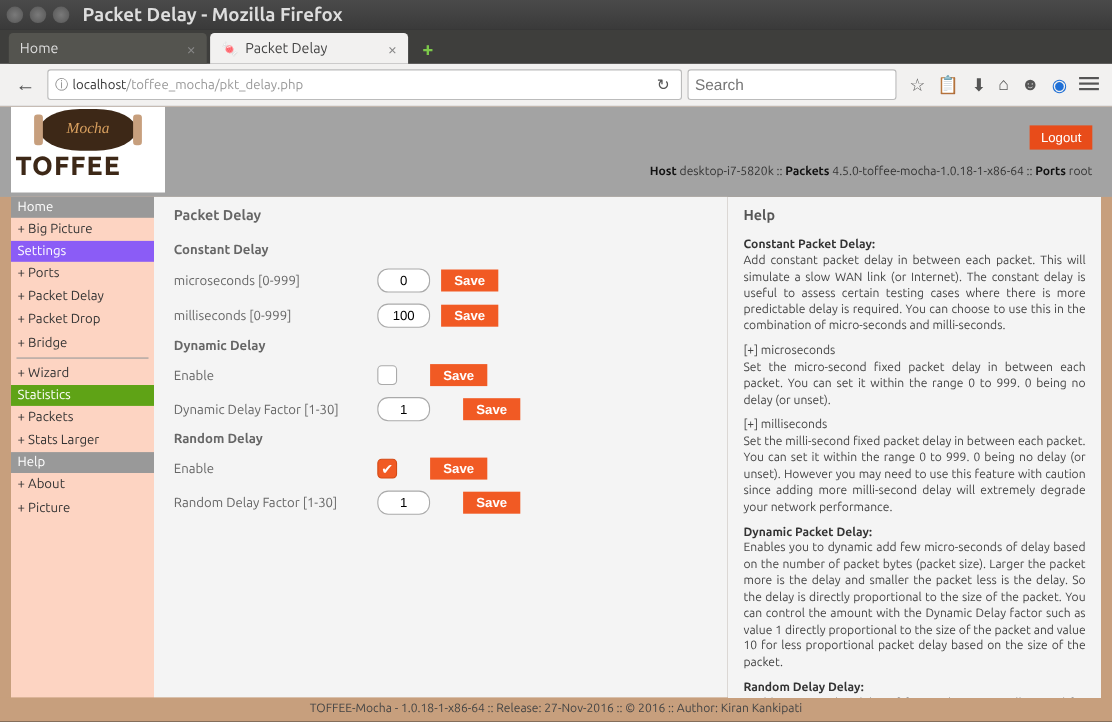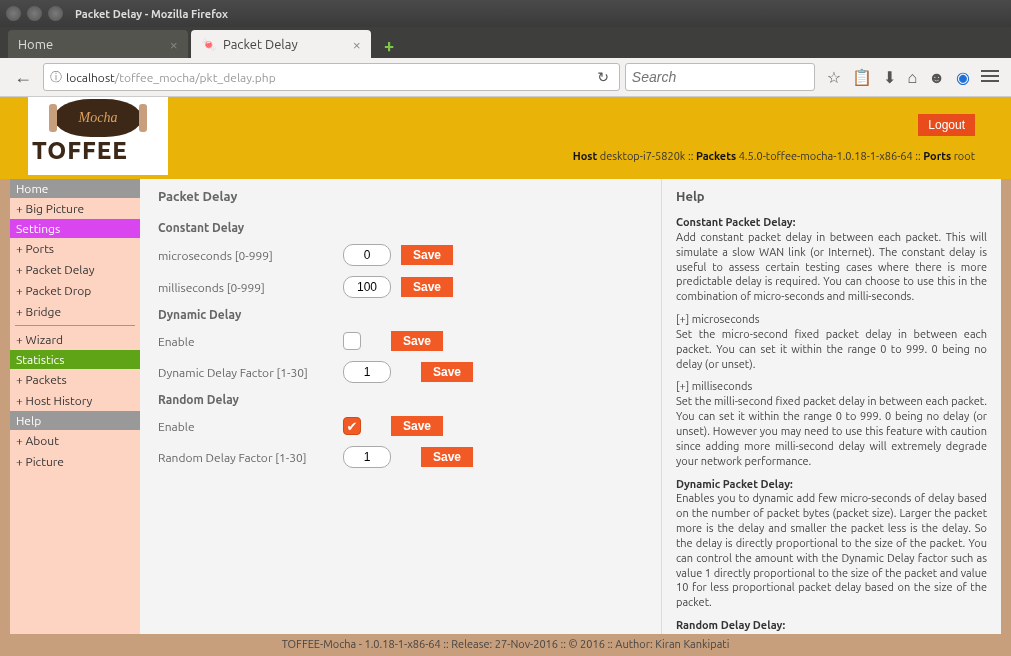--- a/index.html
+++ b/index.html
@@ -1,57 +1,57 @@
 <!DOCTYPE html>
 <html><head>
 <meta charset="utf-8">
 <style>
 *{box-sizing:border-box;margin:0;padding:0}
 body{font-family:Ubuntu,Arial,sans-serif;font-size:12px;background:#2b2b2b;width:1011px;height:656px;overflow:hidden}
 .titlebar{background:linear-gradient(#4a4a4a,#3a3a3a);height:27px;display:flex;align-items:center;padding:0 6px;color:#ddd}
 .wbtn{width:15px;height:15px;border-radius:50%;margin-right:6px;background:radial-gradient(#7a7a7a,#555)}
-.wtitle{font-weight:bold;margin-left:6px;color:#ddd;font-size:11px}
+.wtitle{font-weight:bold;margin-left:6px;color:#ddd;font-size:17px}
 .tabbar{background:#3e3e3c;height:31px;display:flex;align-items:flex-end;padding-left:8px}
 .tab{height:28px;padding:0 10px;display:flex;align-items:center;color:#ddd;font-size:13px;border-radius:4px 4px 0 0;margin-right:3px;min-width:180px}
 .tab.inactive{background:#54544f}
 .tab.active{background:#f2f1f0;color:#444}
 .tab .favicon{width:16px;height:16px;margin-right:6px;display:flex;align-items:center;justify-content:center}
 .tab .tclose{margin-left:auto;color:#888;font-size:15px;cursor:pointer}
 .addtab{width:22px;height:22px;display:flex;align-items:center;justify-content:center;color:#7cc84a;font-size:18px;font-weight:bold;margin-left:4px;margin-bottom:2px}
 .navbar{background:#f2f1f0;height:39px;display:flex;align-items:center;padding:0 8px;border-bottom:1px solid #ccc}
 .navbtn{width:30px;height:30px;display:flex;align-items:center;justify-content:center;color:#555;font-size:18px;cursor:pointer;border-radius:3px}
 .urlbar{flex:1;height:28px;background:#fff;border:1px solid #bbb;border-radius:3px;display:flex;align-items:center;padding:0 6px;margin:0 5px}
 .urlbar .info{color:#888;margin-right:4px}
 .urlbar input{border:none;outline:none;flex:1;font-size:14px;color:#333}
 .urlbar .host{color:#333}
 .urlbar .path{color:#999}
 .refresh{color:#555;font-size:14px;padding:0 4px}
 .searchbar{width:190px;height:28px;background:#fff;border:1px solid #bbb;border-radius:3px;display:flex;align-items:center;padding:0 6px;margin-right:8px}
-.searchbar input{border:none;outline:none;flex:1;font-size:14px;color:#737373;font-style:italic}
+.searchbar input{border:none;outline:none;flex:1;font-size:14px;color:#737373;}
 .ticons{display:flex;align-items:center;gap:11px;padding:0 4px}
 .ticons span{color:#555;font-size:16px;cursor:pointer}
 .page{background:#c79f7d;height:559px;overflow:hidden}
-.topband{height:82px;display:flex;padding:0 28px;background:#eab308}
+.topband{height:82px;display:flex;padding:0 10px;background:#a3a3a3}
 .logo{width:140px;height:78px;background:#fff}
 .logo-top{height:42px;display:flex;align-items:center;justify-content:center}
 .bean{width:88px;height:38px;background:#3d2817;border-radius:50%/60%;position:relative;display:flex;align-items:center;justify-content:center}
 .bean::before,.bean::after{content:"";position:absolute;width:8px;height:28px;background:#c79f7d;border-radius:3px}
 .bean::before{left:-5px}
 .bean::after{right:-5px}
 .bean span{color:#d9a05f;font-style:italic;font-family:cursive;font-size:14px}
 .logo-txt{font-size:24px;font-weight:900;letter-spacing:1px;color:#3d2817;line-height:1;padding-left:4px}
 .toprt{flex:1;display:flex;flex-direction:column;align-items:flex-end;justify-content:center;padding-right:8px}
 .logout{background:#e84c1a;color:#fff;padding:4px 10px;border:none;font-weight:normal;font-size:12px;margin-bottom:14px}
 .hostline{font-size:11px;color:#333}
 .hostline b{color:#111}
 .content{display:flex;height:455px;padding:0 10px}
 .sidebar{width:130px;background:#fdd4c2}
 .navitem{padding:4px 6px;font-size:12px;color:#333;cursor:pointer;display:block}
 .navhead{background:#999;color:#fff;padding:3px 6px}
-.navset{background:#d946ef;color:#fff;padding:3px 6px}
+.navset{background:#8b5cf6;color:#fff;padding:3px 6px}
 .navstat{background:#5fa316;color:#fff;padding:3px 6px}
 .navhelp{background:#999;color:#fff;padding:3px 6px}
 hr.sd{border:none;border-top:1px solid #999;margin:3px 5px}
 .main{flex:1;background:#f4f4f4;padding:10px 18px;color:#555;font-size:12px;overflow:auto}
 .main h3{font-size:13px;color:#666;font-weight:bold;margin-bottom:18px}
 .sect{font-weight:bold;color:#666;margin:8px 0 10px}
 .row{display:flex;align-items:center;margin-bottom:10px}
 .lbl{width:185px;color:#666}
 .inp{width:48px;height:22px;border:1px solid #aaa;border-radius:10px;text-align:center;font-size:12px;margin-right:10px}
 .savebtn{background:#f15a24;color:#fff;border:none;padding:3px 12px;font-size:12px;font-weight:bold}
@@ -141,21 +141,21 @@
       <div class="navitem">+ Big Picture</div>
       <div class="navitem navset">Settings</div>
       <div class="navitem">+ Ports</div>
       <div class="navitem">+ Packet Delay</div>
       <div class="navitem">+ Packet Drop</div>
       <div class="navitem">+ Bridge</div>
       <hr class="sd">
       <div class="navitem">+ Wizard</div>
       <div class="navitem navstat">Statistics</div>
       <div class="navitem">+ Packets</div>
-      <div class="navitem">+ Host History</div>
+      <div class="navitem">+ Stats Larger</div>
       <div class="navitem navhelp">Help</div>
       <div class="navitem">+ About</div>
       <div class="navitem">+ Picture</div>
     </div>
 
     <div class="main">
       <h3>Packet Delay</h3>
 
       <div class="sect">Constant Delay</div>
       <div class="row">

